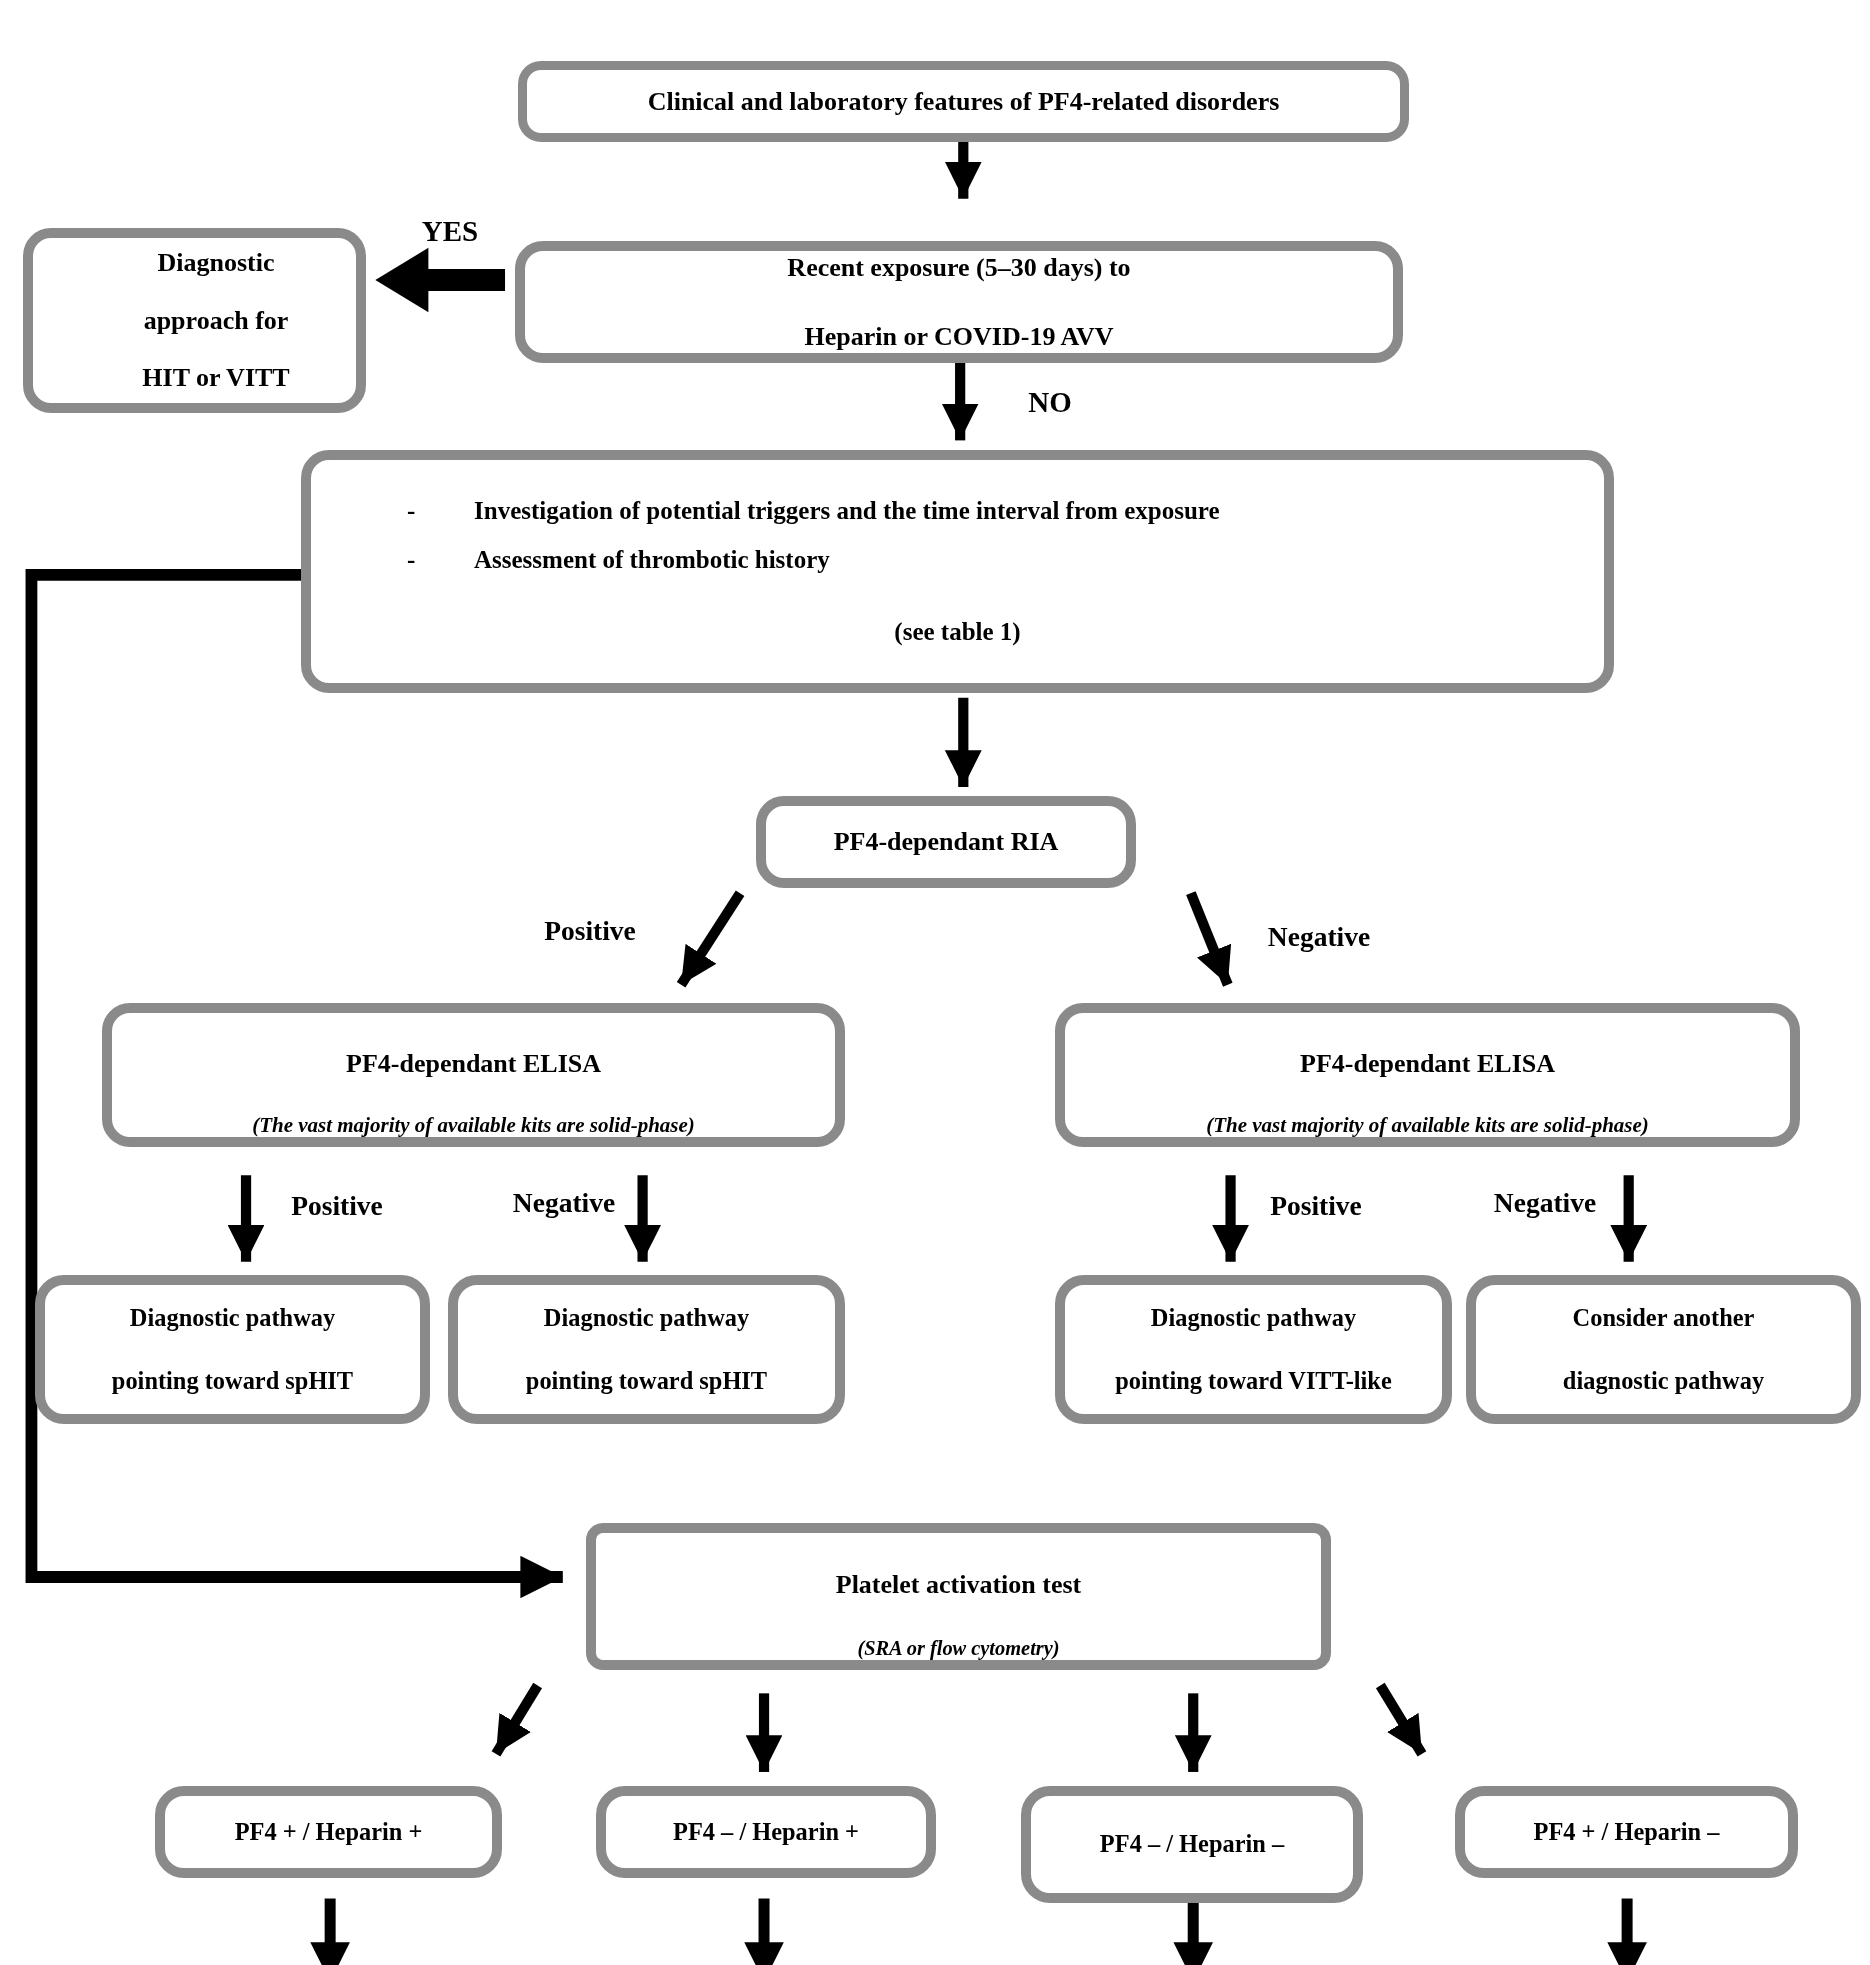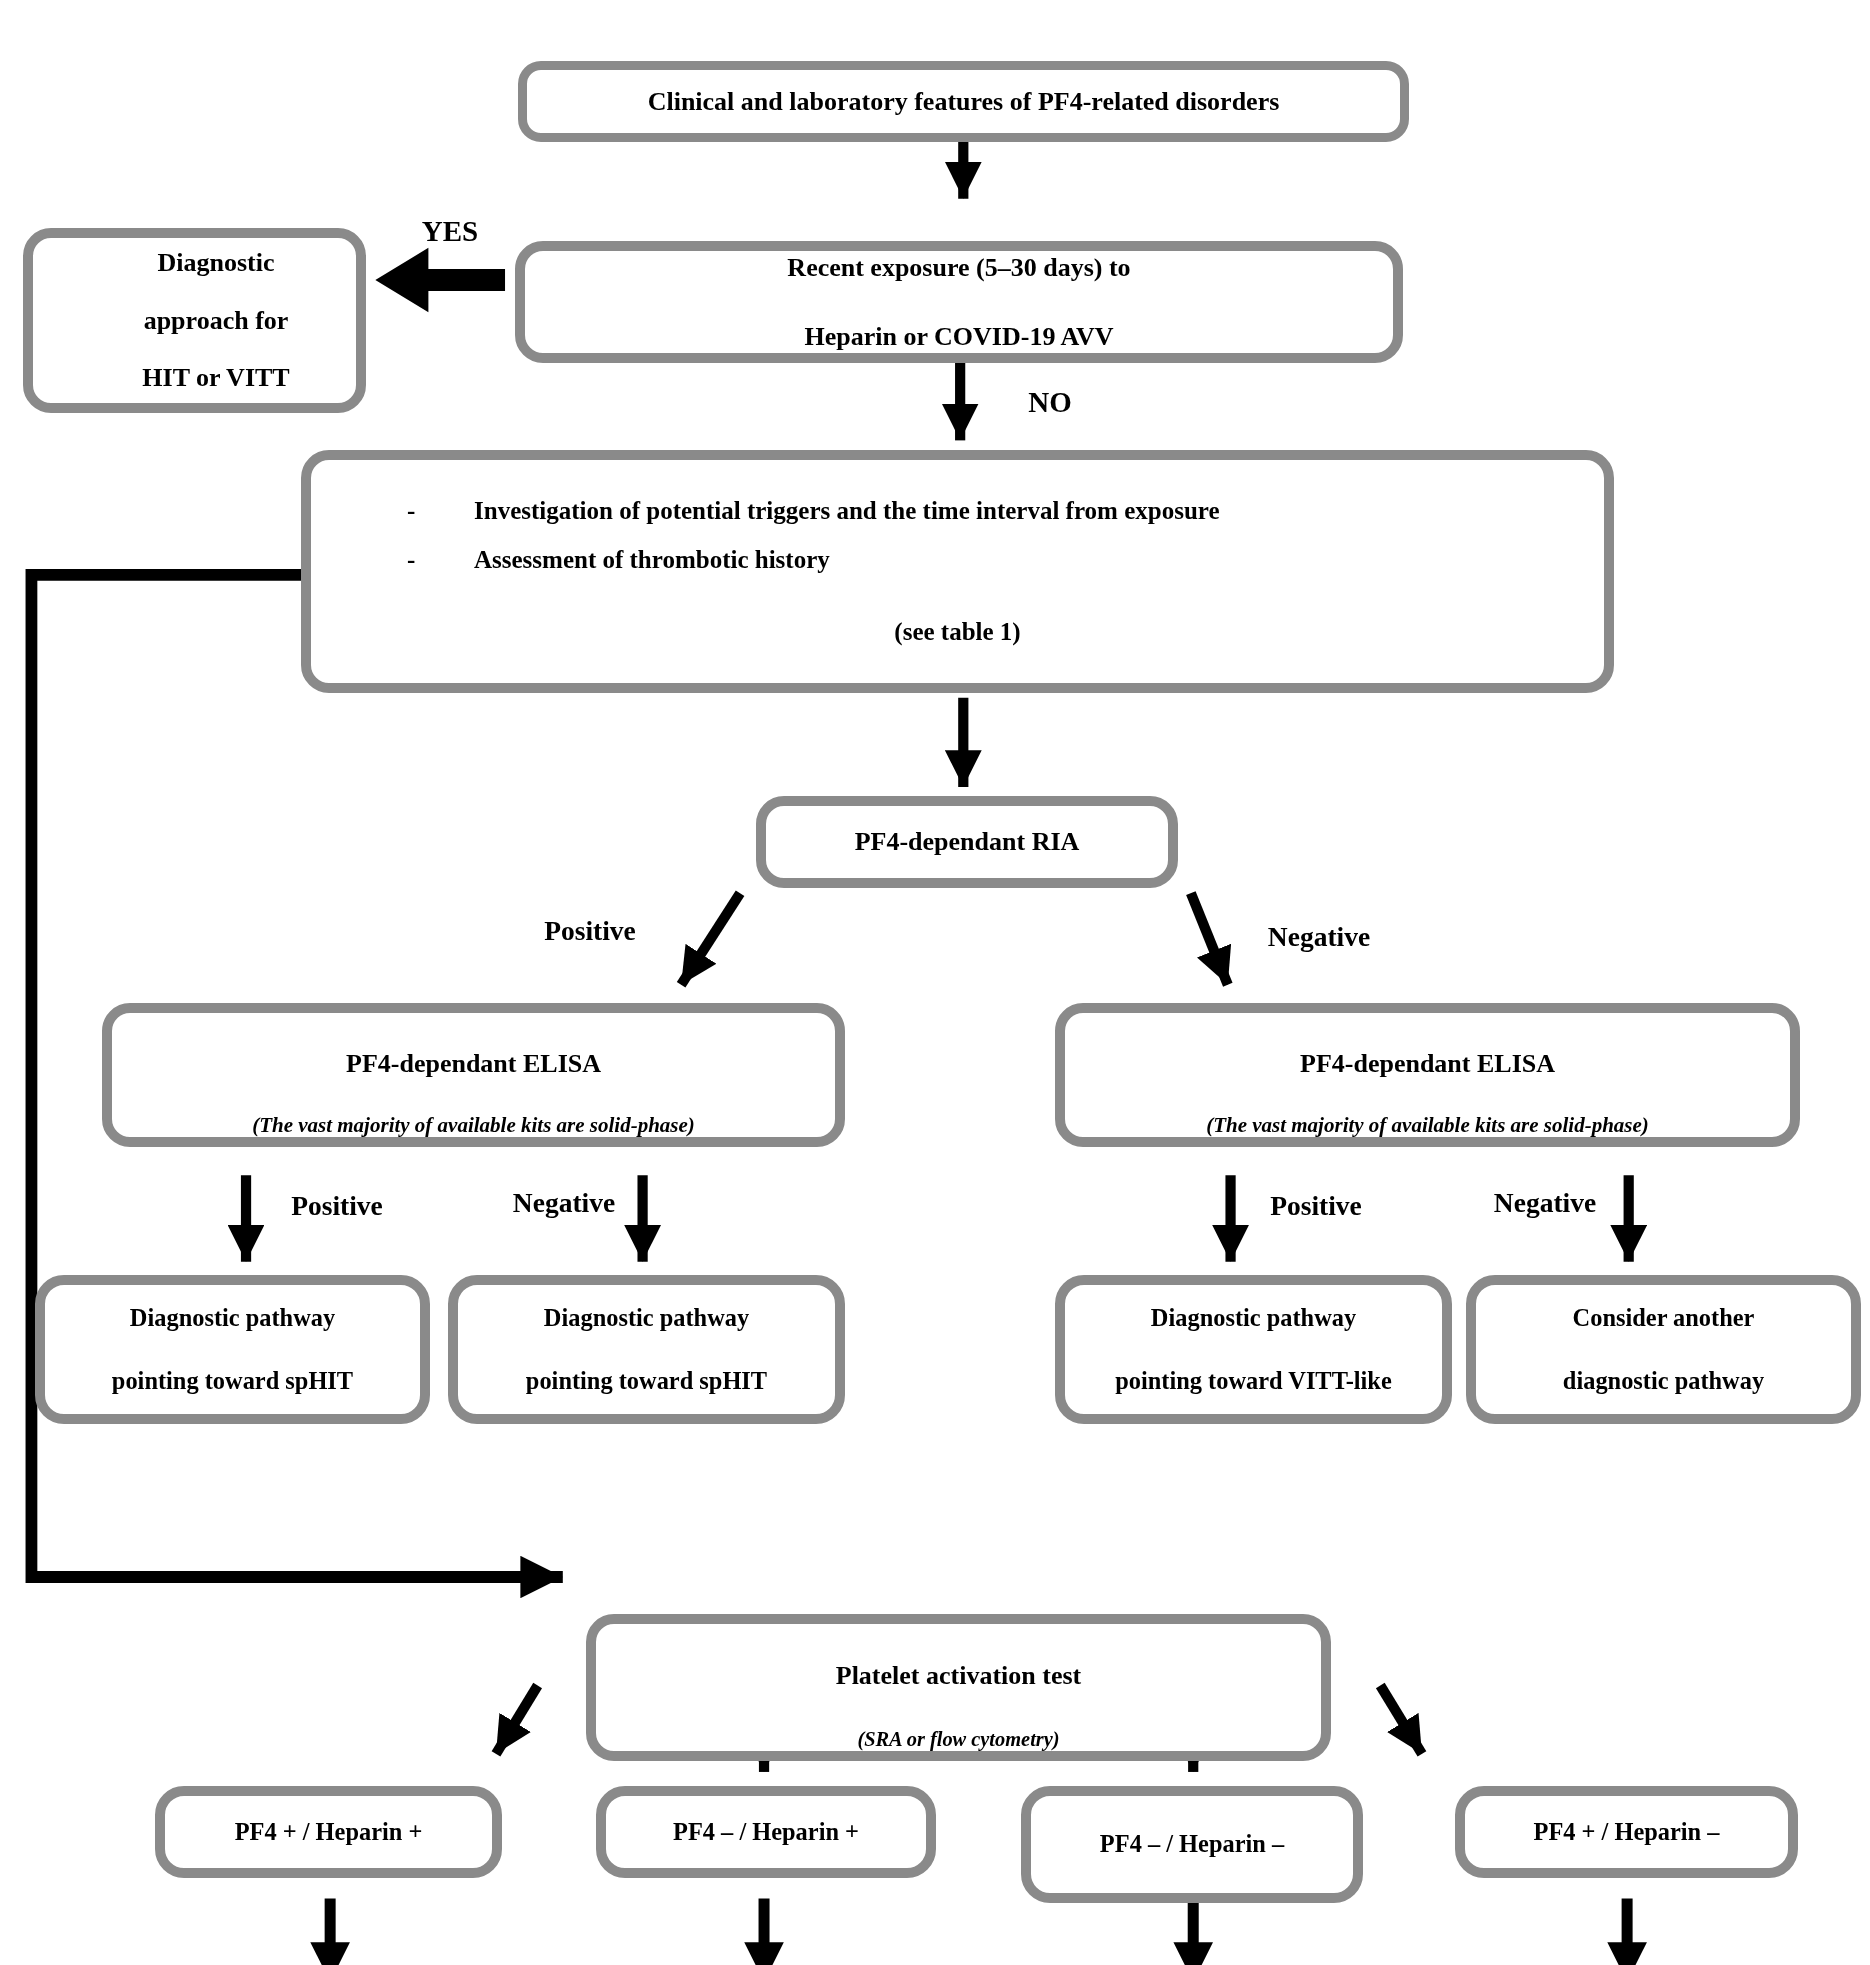--- a/index.html
+++ b/index.html
@@ -22,28 +22,28 @@
   .lbl{
     position:absolute;z-index:2;font-weight:bold;font-size:27.5px;
     transform:translate(-50%,-50%);white-space:nowrap;
   }
   .lbl-big{font-size:29px;}
   
   .n-clinical{left:518px;top:24.4px;width:891px;height:81px;border-width:9.4px;border-radius:23px;}
   .n-diag{left:23px;top:191px;width:343px;height:185px;gap:27.5px;padding-left:43px;}
   .n-recent{left:515px;top:204px;width:888px;height:122px;gap:39px;}
   .n-invest{left:301px;top:450px;width:1313px;height:243px;align-items:stretch;justify-content:center;padding:15.7px 55px;}
-  .n-ria{left:756px;top:796px;width:422px;height:92px;font-size:26px;}
+  .n-ria{left:756px;top:796px;width:380px;height:92px;font-size:26px;}
   .n-elisaL{left:102px;top:1003px;width:743px;height:144px;gap:35px;}
   .n-elisaR{left:1055px;top:1003px;width:745px;height:144px;gap:35px;}
   .n-out1{left:35px;top:1275px;width:395px;height:149px;gap:35px;}
   .n-out2{left:448px;top:1275px;width:397px;height:149px;gap:35px;}
   .n-out3{left:1055px;top:1275px;width:397px;height:149px;gap:35px;}
   .n-out4{left:1466px;top:1275px;width:395px;height:149px;gap:35px;}
-  .n-platelet{left:586px;top:1614px;width:745px;height:147px;gap:37px;}
+  .n-platelet{left:586px;top:1523px;width:745px;height:147px;gap:37px;border-radius:17px;}
   .n-pf1{left:155px;top:1786px;width:347px;height:92px;}
   .n-pf2{left:596px;top:1786px;width:340px;height:92px;}
   .n-pf3{left:1021px;top:1786px;width:342px;height:117px;justify-content:center;}
   .n-pf4{left:1455px;top:1786px;width:343px;height:92px;}
   
   .inv-bullets{display:flex;flex-direction:column;gap:20.4px;padding-left:41px;text-align:left;}
   .inv-row{display:flex;font-size:25px;line-height:1.15;}
   .inv-dash{flex:0 0 67px;}
   .inv-footer{text-align:center;margin-top:43px;font-size:25px;}
 </style>

